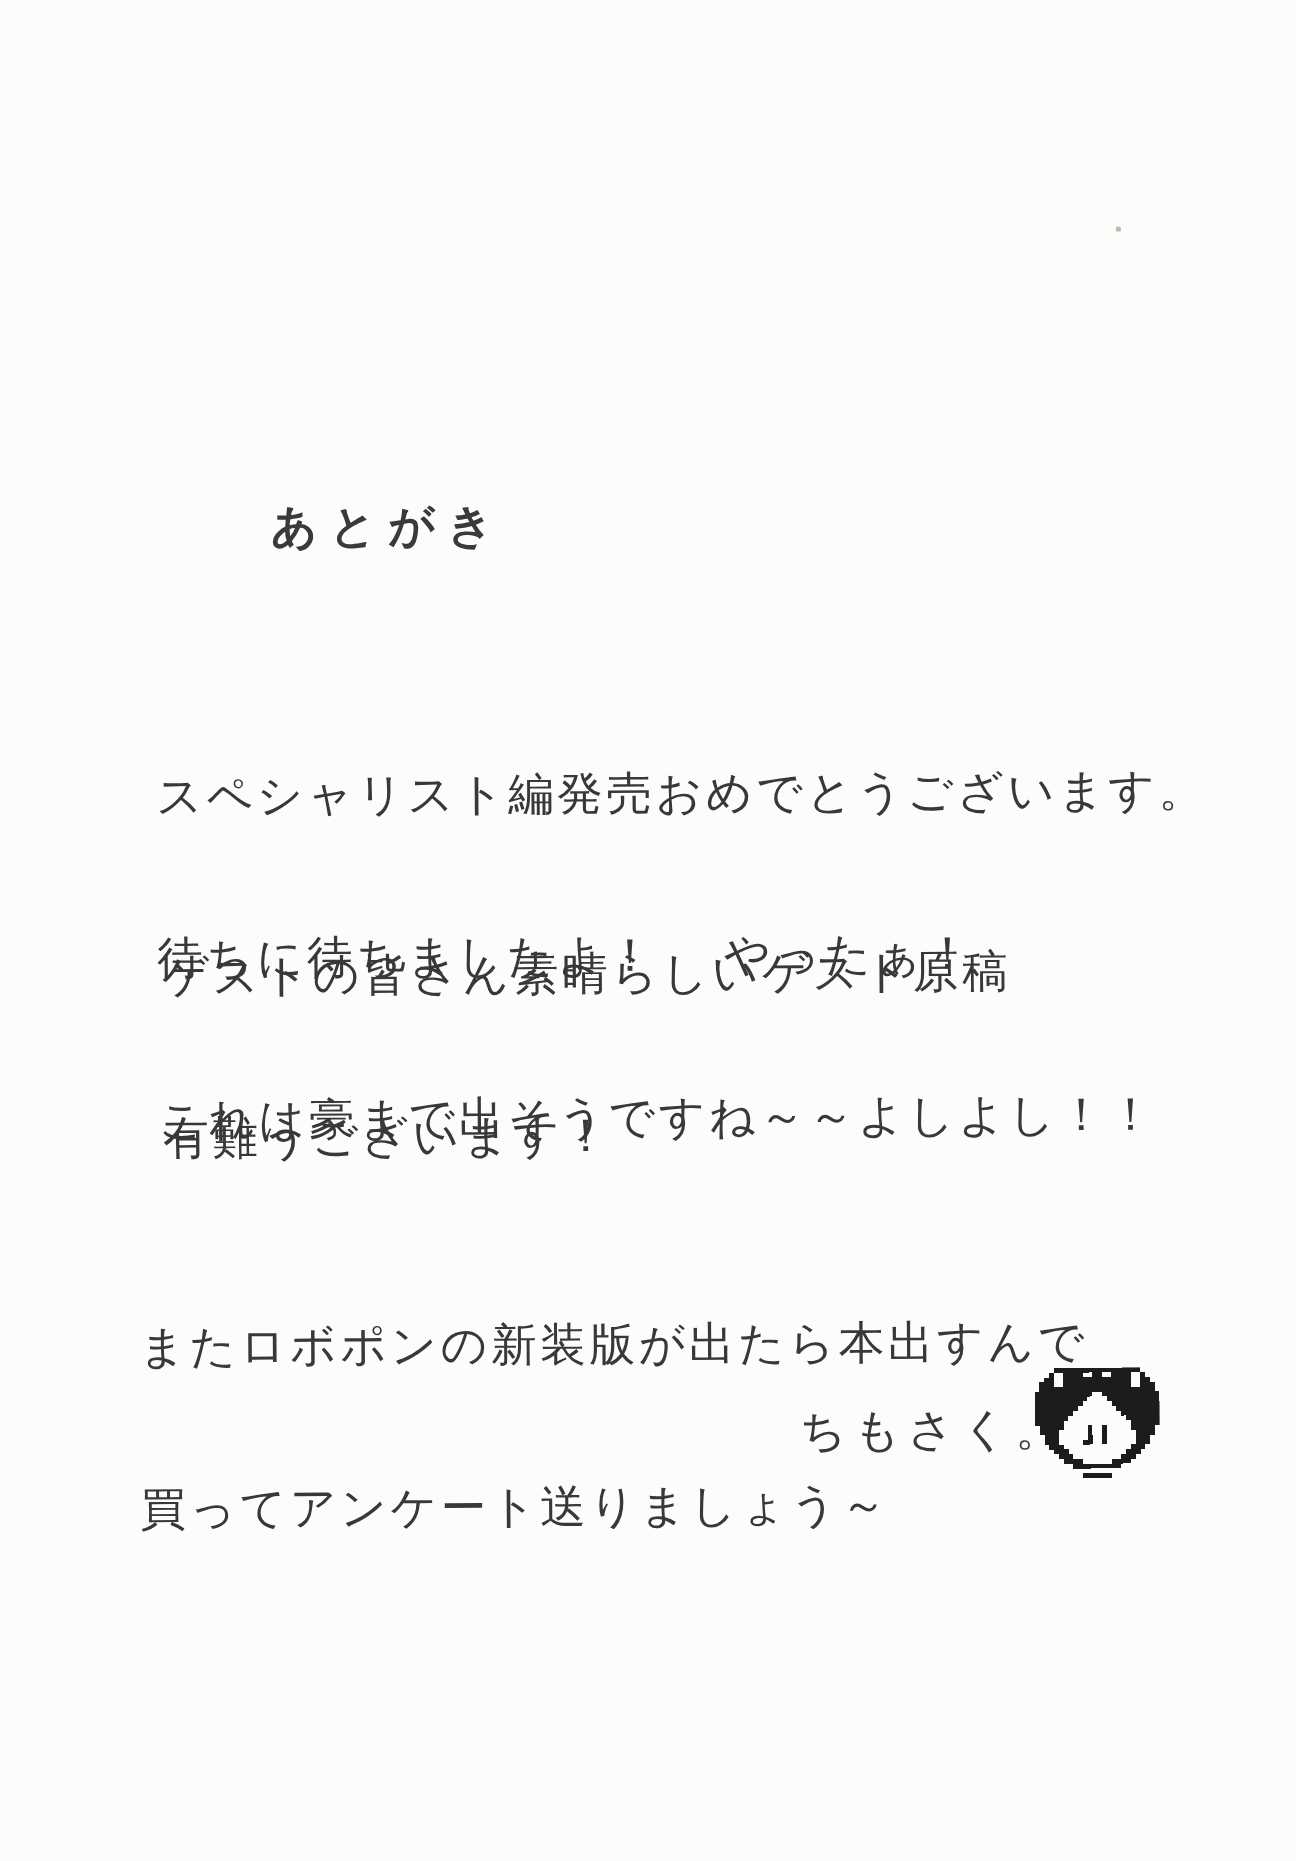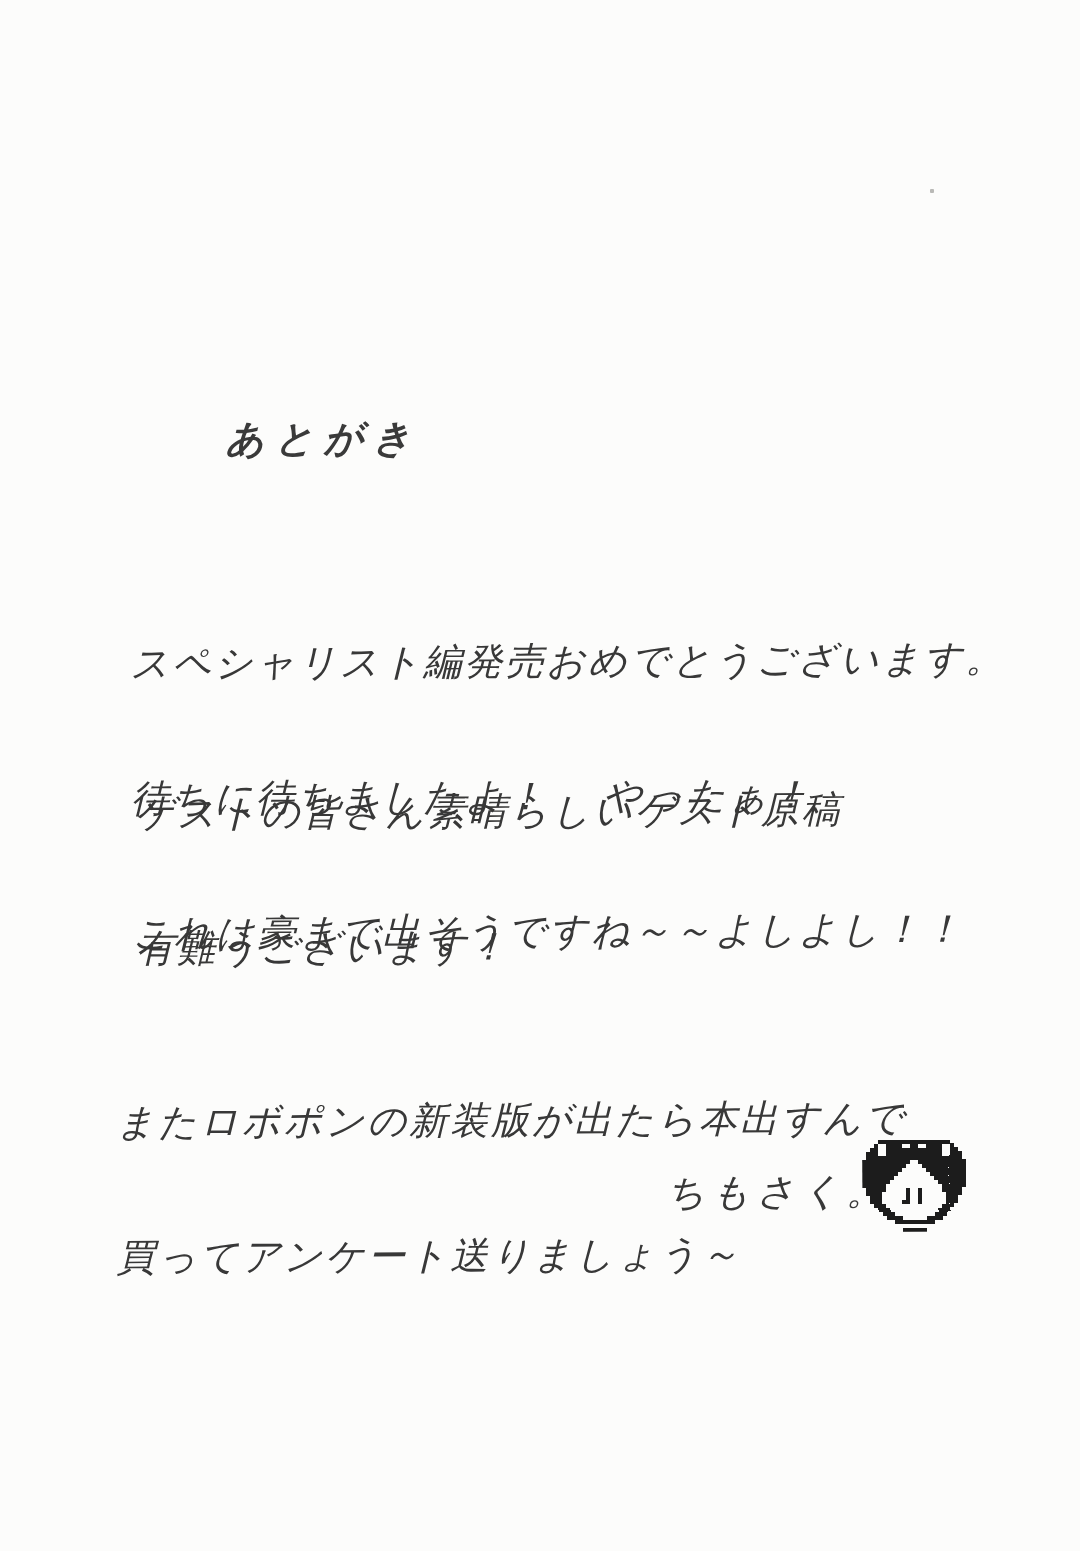--- a/index.html
+++ b/index.html
@@ -8,21 +8,20 @@
     background: #ffffff;
     font-family: "DejaVu Sans", "Liberation Sans", sans-serif;
   }
   .page {
     position: relative;
     width: 1080px;
     height: 1551px;
     background: #fcfcfb;
     overflow: hidden;
     color: #373737;
-    font-style: italic;
   }
   
   .content {
     position: absolute;
     inset: 0;
     transform: rotate(-0.35deg);
     transform-origin: 540px 800px;
   }
   .title {
     position: absolute;

